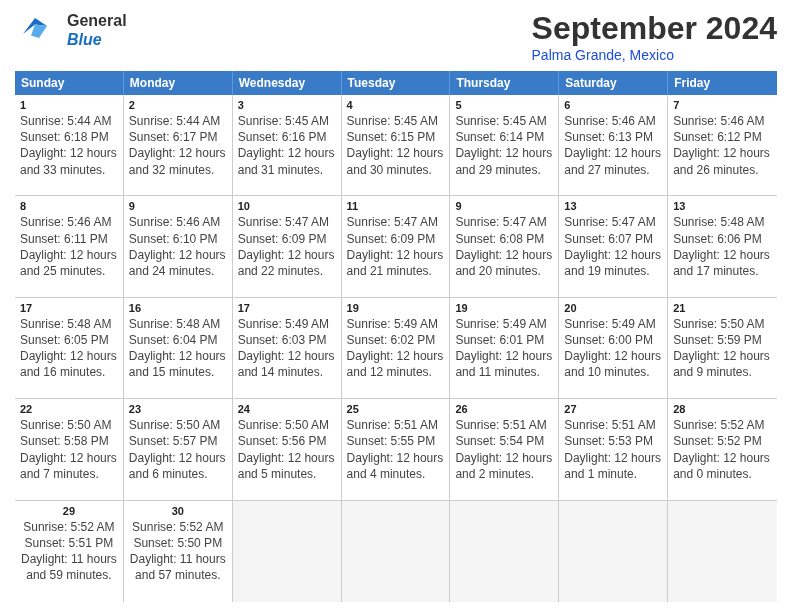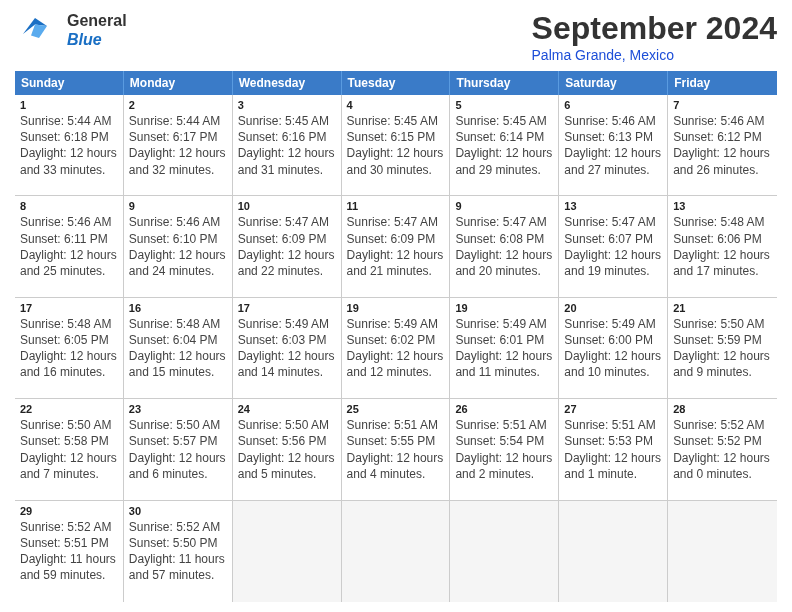--- a/index.html
+++ b/index.html
@@ -74,21 +74,21 @@
     .cal-body {
       flex: 1;
       display: grid;
       grid-template-rows: repeat(5, 1fr);
     }
     .cal-row {
       display: grid;
       grid-template-columns: repeat(7, 1fr);
       border-bottom: 1px solid #ccc;
     }
-    .cal-row:last-child { border-bottom: none; }
+    .cal-row:last-child { border-bottom: none; text-align: center; }
     .cal-cell {
       border-right: 1px solid #ccc;
       padding: 4px 5px;
       font-size: 9.5px;
       color: #333;
       background: #fff;
       vertical-align: top;
       min-height: 0;
     }
     .cal-cell:last-child { border-right: none; }

